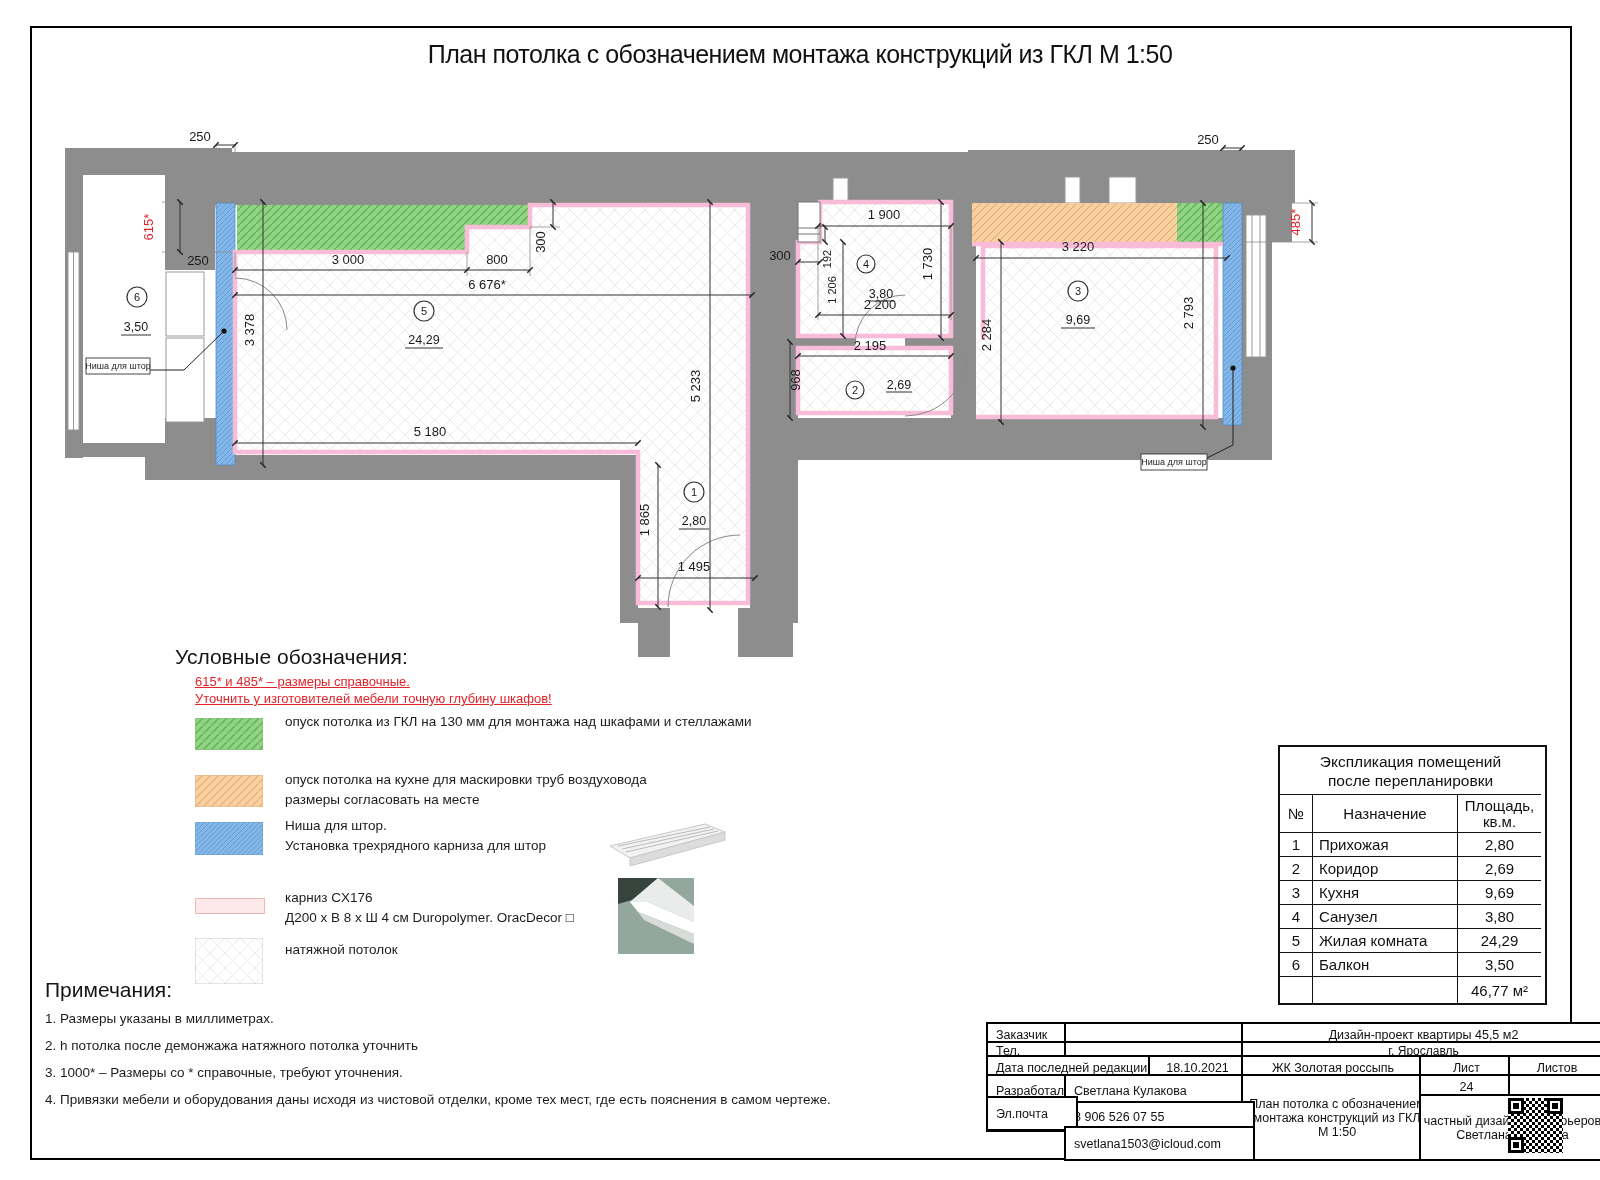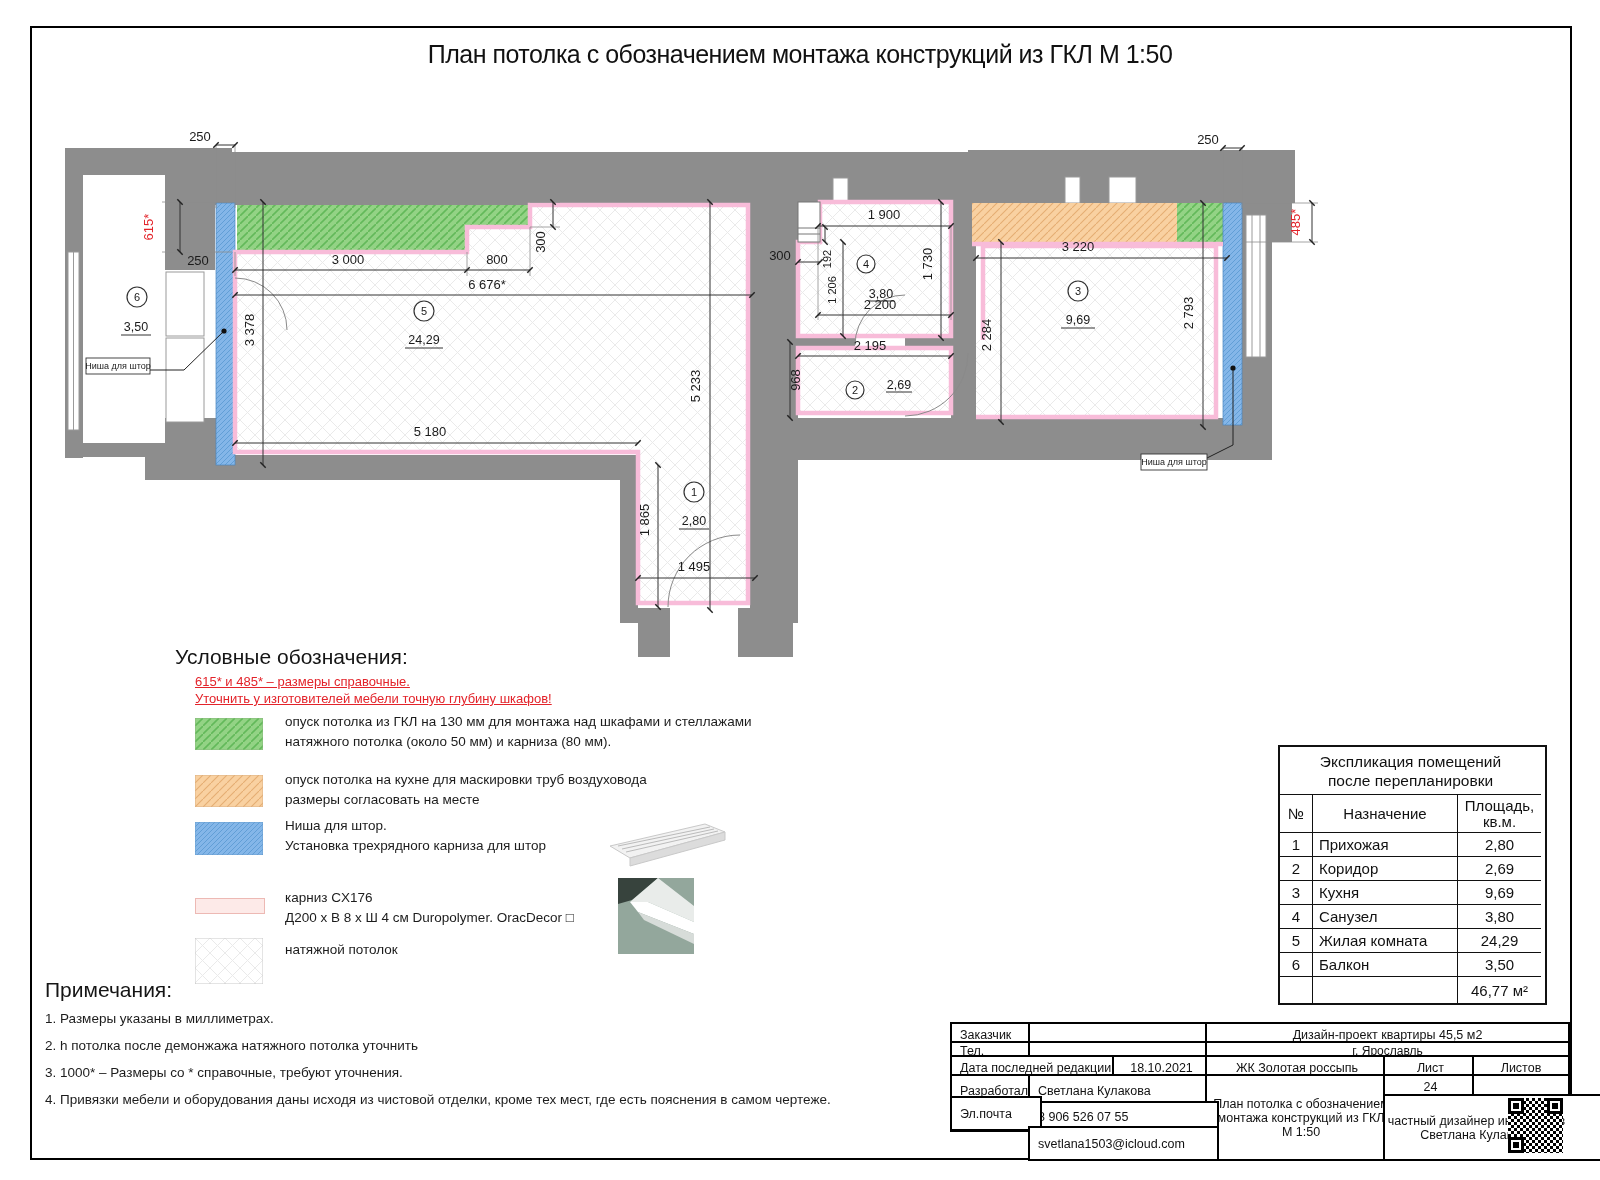--- a/index.html
+++ b/index.html
@@ -33,21 +33,21 @@
        display:flex;align-items:center;justify-content:center;overflow:hidden;}
   .exp .tt{grid-column:1/4;font-size:15.5px;text-align:center;line-height:19px;padding:0 18px;}
   .exp .hd{font-size:15px;text-align:center;line-height:16px;}
   .exp .nm{justify-content:flex-start;padding-left:6px;}
   .exp .last{border-bottom:none;}
   .exp .rr{border-right:none;}
   
   .tb{position:absolute;background:#fff;}
   .tb .c{position:absolute;border:2px solid #000;display:flex;align-items:center;
          justify-content:center;font-size:12.5px;color:#111;text-align:center;
-         line-height:14px;overflow:hidden;background:#fff;}
+         line-height:14px;overflow:hidden;background:#fff;margin-left:36px;}
   .tb .lft{justify-content:flex-start;padding-left:8px;}
   .qr{position:absolute;}
 </style>
 </head>
 <body>
 
 <div class="page">
   <div class="frame"></div>
   <div class="sheet-title">План потолка с обозначением монтажа конструкций из ГКЛ М 1:50</div>
 
@@ -264,21 +264,20 @@
   <div class="legend-ref">
     <div>615*  и 485* –  размеры справочные.</div>
     <div>Уточнить у изготовителей мебели точную глубину шкафов!</div>
   </div>
 
   <svg class="sw" style="top:718px;height:32px" width="68" height="32">
       <rect width="68" height="32" fill="url(#gh)" stroke="#88b87c"></rect>
     </svg>
   <div class="li-text" style="top:712px">
     <div>опуск потолка из ГКЛ на 130 мм для монтажа над шкафами и стеллажами</div>
-    <div>натяжного потолка (около 50 мм) и карниза (80 мм).</div>
   </div>
 
   <svg class="sw" style="top:775px;height:32px" width="68" height="32">
       <rect width="68" height="32" fill="url(#oh)" stroke="#dcb184"></rect>
     </svg>
   <div class="li-text" style="top:770px">
     <div>опуск потолка на кухне для маскировки труб воздуховода</div>
     <div>размеры согласовать на месте</div>
   </div>
 

